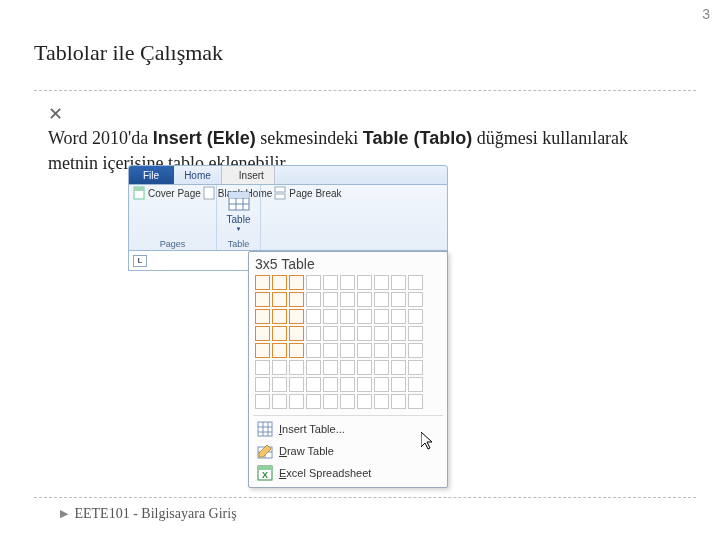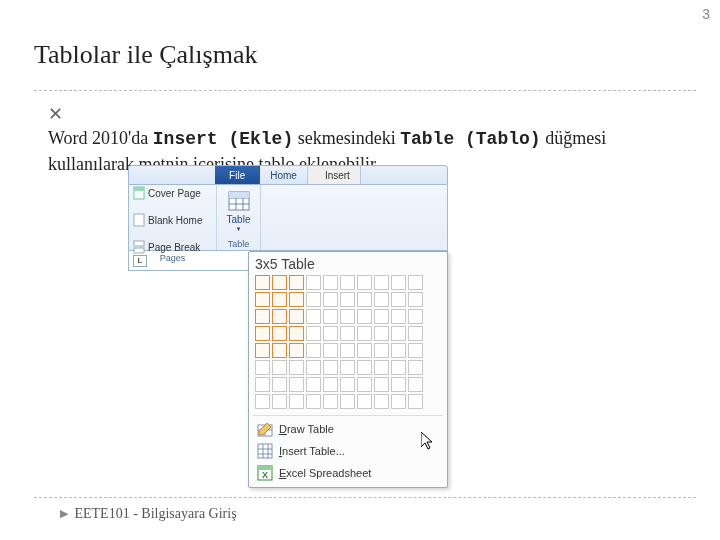--- a/index.html
+++ b/index.html
@@ -17,21 +17,21 @@
     top: 6px;
     right: 10px;
     font-size: 14px;
     color: #888;
     font-family: Arial, sans-serif;
   }
   .title {
     position: absolute;
     top: 40px;
     left: 34px;
-    font-size: 26px;
+    font-size: 22px;
     color: #222;
     font-weight: normal;
   }
   .dash-sep {
     position: absolute;
     left: 34px;
     right: 24px;
     border-top: 1px dashed #bbb;
   }
   .sep-top { top: 90px; }
@@ -46,21 +46,21 @@
     line-height: 1.35;
   }
   .bullet-mark {
     display: inline-block;
     width: 20px;
     font-family: Arial, sans-serif;
     color: #666;
     vertical-align: top;
   }
   .bullet-text { display: inline-block; width: calc(100% - 24px); }
-  .bullet-text b { font-family: Liberation Mono, monospace; }
+  .bullet-text b { font-family: Liberation Sans, sans-serif; }
   .footer {
     position: absolute;
     bottom: 18px;
     left: 60px;
     font-size: 14px;
     color: #555;
     font-family: "Times New Roman", serif;
   }
   .footer-mark {
     display:inline-block;
@@ -83,21 +83,20 @@
   }
   
   .ribbon-tabs {
     height: 20px;
     border: 1px solid #9fb8d6;
     background: linear-gradient(#e9f1fb,#dbe8f7);
     display: flex;
     border-top-left-radius: 3px;
     border-top-right-radius: 3px;
     overflow: hidden;
-    justify-content: center;
   }
   .tab {
     padding: 0 10px;
     line-height: 20px;
     color: #2a4a7a;
   }
   .tab-file {
     background: linear-gradient(#2f66b2,#1f4e91);
     color: #fff;
     padding: 0 14px;
@@ -124,21 +123,21 @@
     flex-direction: column;
     justify-content: space-between;
     padding: 2px 4px 0 4px;
   }
   .rgroup-label {
     text-align: center;
     font-size: 9px;
     color: #4a6891;
     padding-bottom: 1px;
   }
-  .pg-items { display:flex; flex-direction:column; gap:15px; }
+  .pg-items { display:flex; flex-direction:row; gap:2px; }
   .pg-item { display:flex; align-items:center; gap:3px; white-space:nowrap; }
   .ico { width:12px; height:12px; display:inline-flex; align-items:center; justify-content:center; }
   .table-btn {
     display:flex; flex-direction:column; align-items:center; padding:2px 4px 0 4px;
   }
   .table-btn .lbl { font-size:10px; color:#2a4a7a; margin-top:1px; }
   .table-btn .arrow { font-size:7px; color:#2a4a7a; }
   .pic-btn { display:flex; flex-direction:column; align-items:center; padding:2px 2px 0 2px; color:#2a4a7a; }
   .doc-strip {
     height: 20px;
@@ -352,39 +351,39 @@
         <div class="cell"></div>
         <div class="cell"></div>
         <div class="cell"></div>
         <div class="cell"></div>
       </div>
     <div class="menu-sep"></div>
     <div id="menu-items">
         <div class="menu-item">
           <span class="menu-ico">
             <svg width="16" height="16" viewBox="0 0 16 16">
-              <rect x="1" y="4" width="14" height="11" fill="#fff" stroke="#7a92b8"></rect>
-              <line x1="1" y1="9" x2="15" y2="9" stroke="#7a92b8"></line>
-              <line x1="8" y1="4" x2="8" y2="15" stroke="#7a92b8"></line>
-              <polygon points="10,2 14,6 6,14 2,14 2,10" fill="#f2c56b" stroke="#b9903e"></polygon>
-            </svg>
-          </span>
-          <span class="txt"><span style="text-decoration:underline">D</span>raw Table</span>
-        </div>
-        <div class="menu-item">
-          <span class="menu-ico">
-            <svg width="16" height="16" viewBox="0 0 16 16">
               <rect x="1" y="1" width="14" height="14" fill="#fff" stroke="#7a92b8"></rect>
               <line x1="1" y1="6" x2="15" y2="6" stroke="#7a92b8"></line>
               <line x1="1" y1="11" x2="15" y2="11" stroke="#7a92b8"></line>
               <line x1="6" y1="1" x2="6" y2="15" stroke="#7a92b8"></line>
               <line x1="11" y1="1" x2="11" y2="15" stroke="#7a92b8"></line>
             </svg>
           </span>
           <span class="txt"><span style="text-decoration:underline">I</span>nsert Table...</span>
+        </div>
+        <div class="menu-item">
+          <span class="menu-ico">
+            <svg width="16" height="16" viewBox="0 0 16 16">
+              <rect x="1" y="4" width="14" height="11" fill="#fff" stroke="#7a92b8"></rect>
+              <line x1="1" y1="9" x2="15" y2="9" stroke="#7a92b8"></line>
+              <line x1="8" y1="4" x2="8" y2="15" stroke="#7a92b8"></line>
+              <polygon points="10,2 14,6 6,14 2,14 2,10" fill="#f2c56b" stroke="#b9903e"></polygon>
+            </svg>
+          </span>
+          <span class="txt"><span style="text-decoration:underline">D</span>raw Table</span>
         </div>
         <div class="menu-item">
           <span class="menu-ico">
             <svg width="16" height="16" viewBox="0 0 16 16">
               <rect x="1" y="1" width="14" height="14" fill="#fff" stroke="#2f8b3e"></rect>
               <rect x="1" y="1" width="14" height="4" fill="#8fd19e"></rect>
               <text x="8" y="13" text-anchor="middle" font-size="9" font-family="Arial" fill="#2f8b3e" font-weight="bold">X</text>
             </svg>
           </span>
           <span class="txt"><span style="text-decoration:underline">E</span>xcel Spreadsheet</span>

